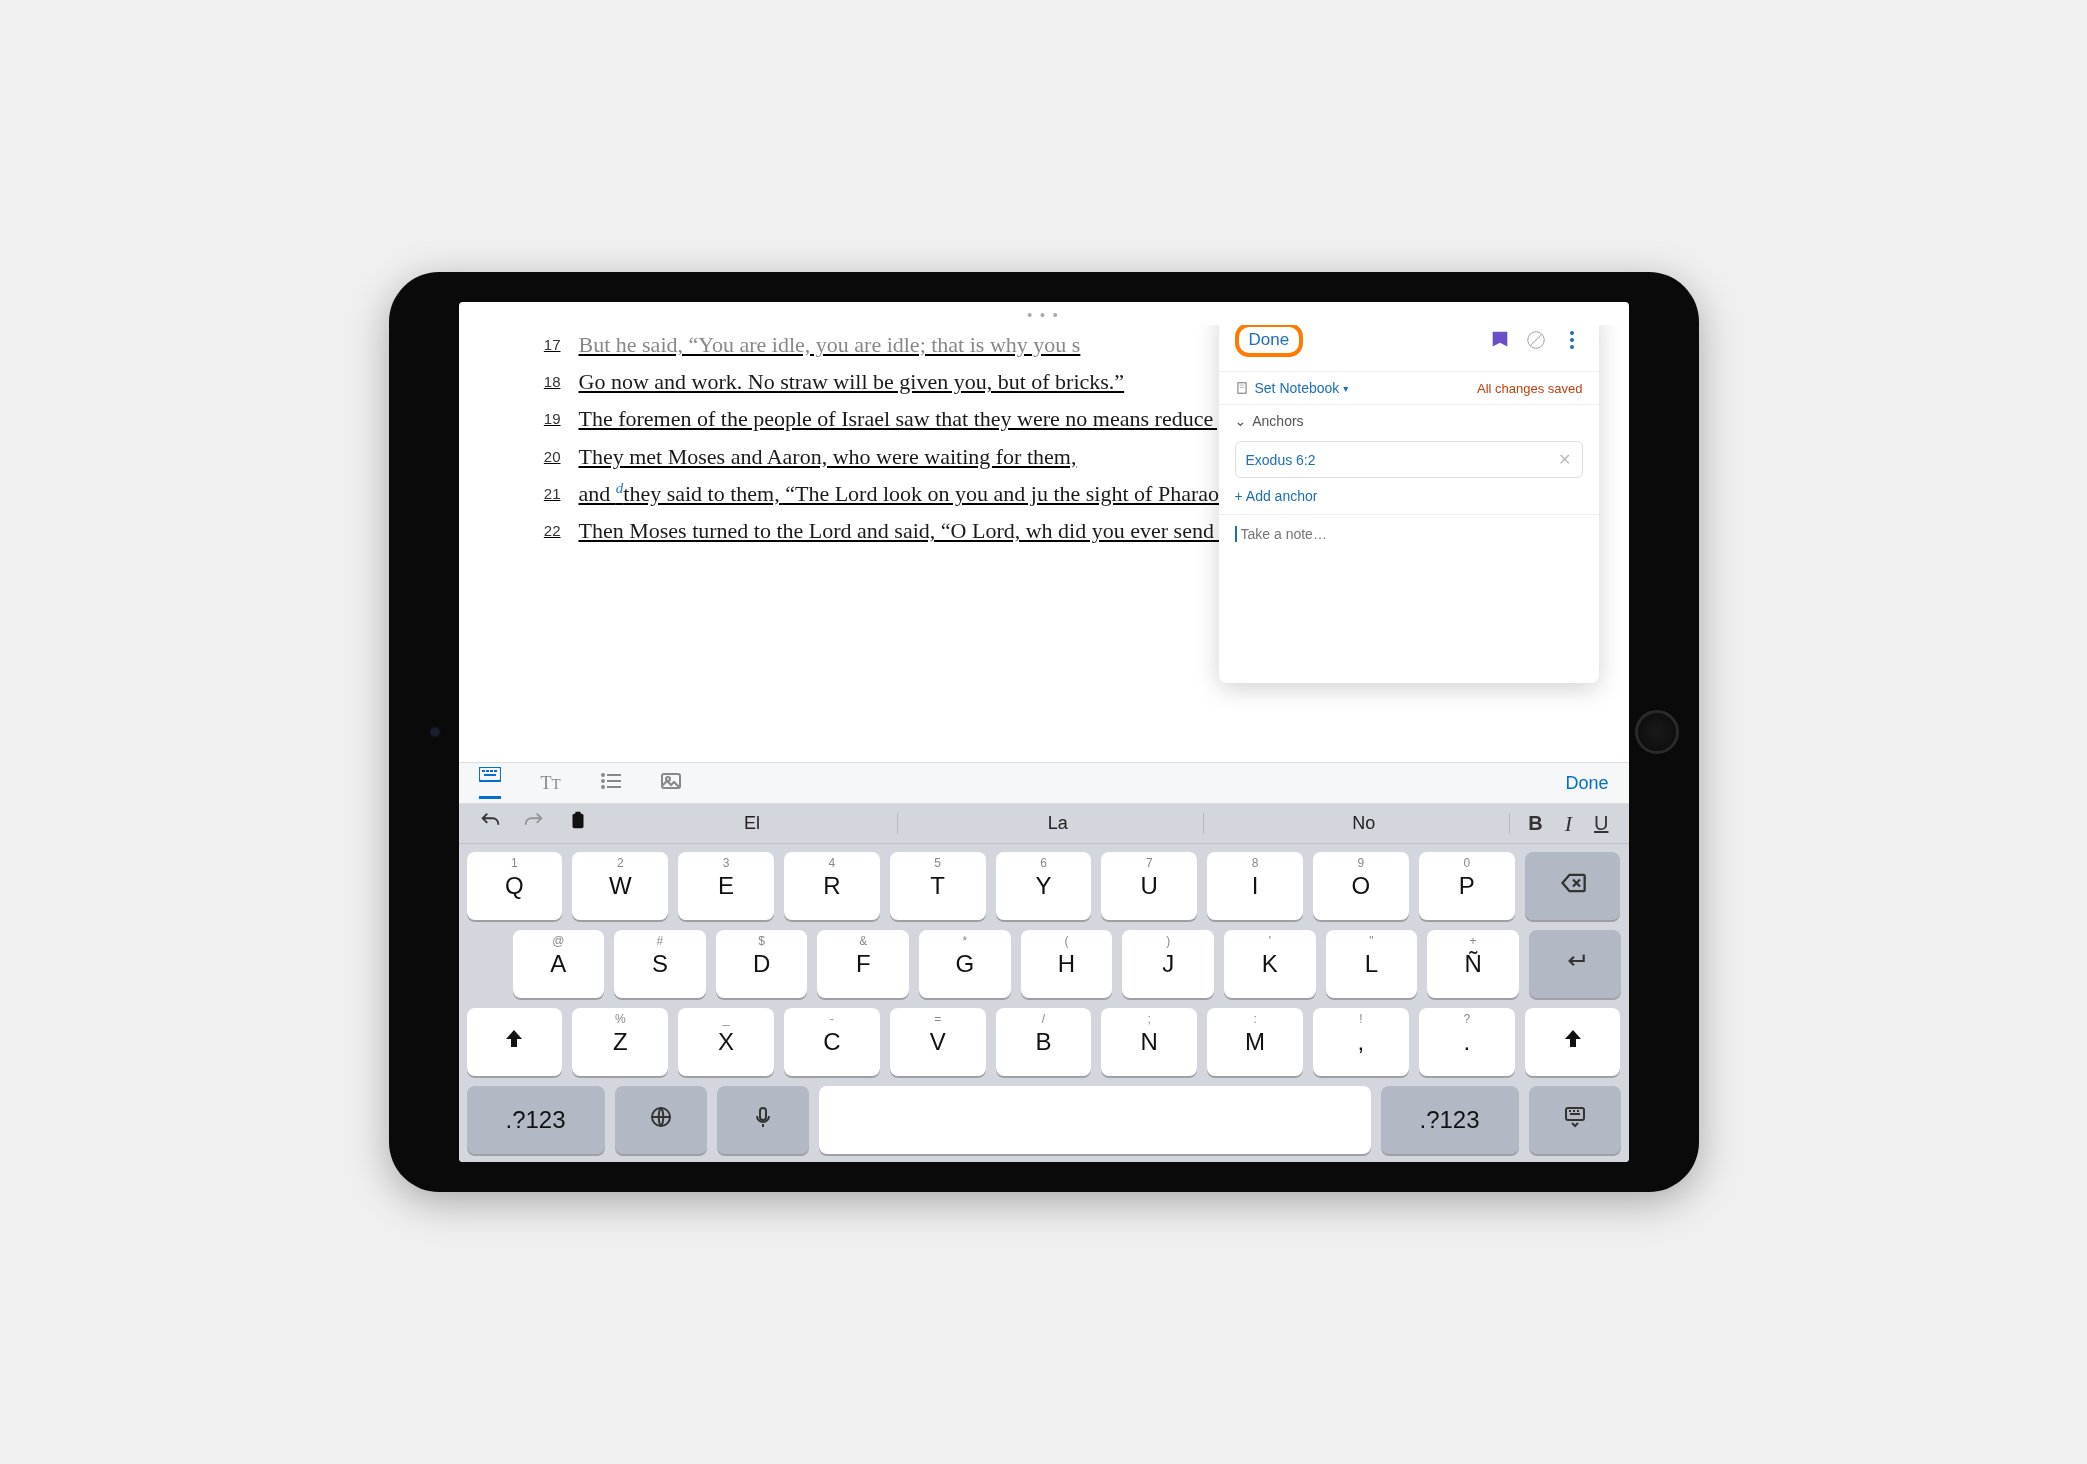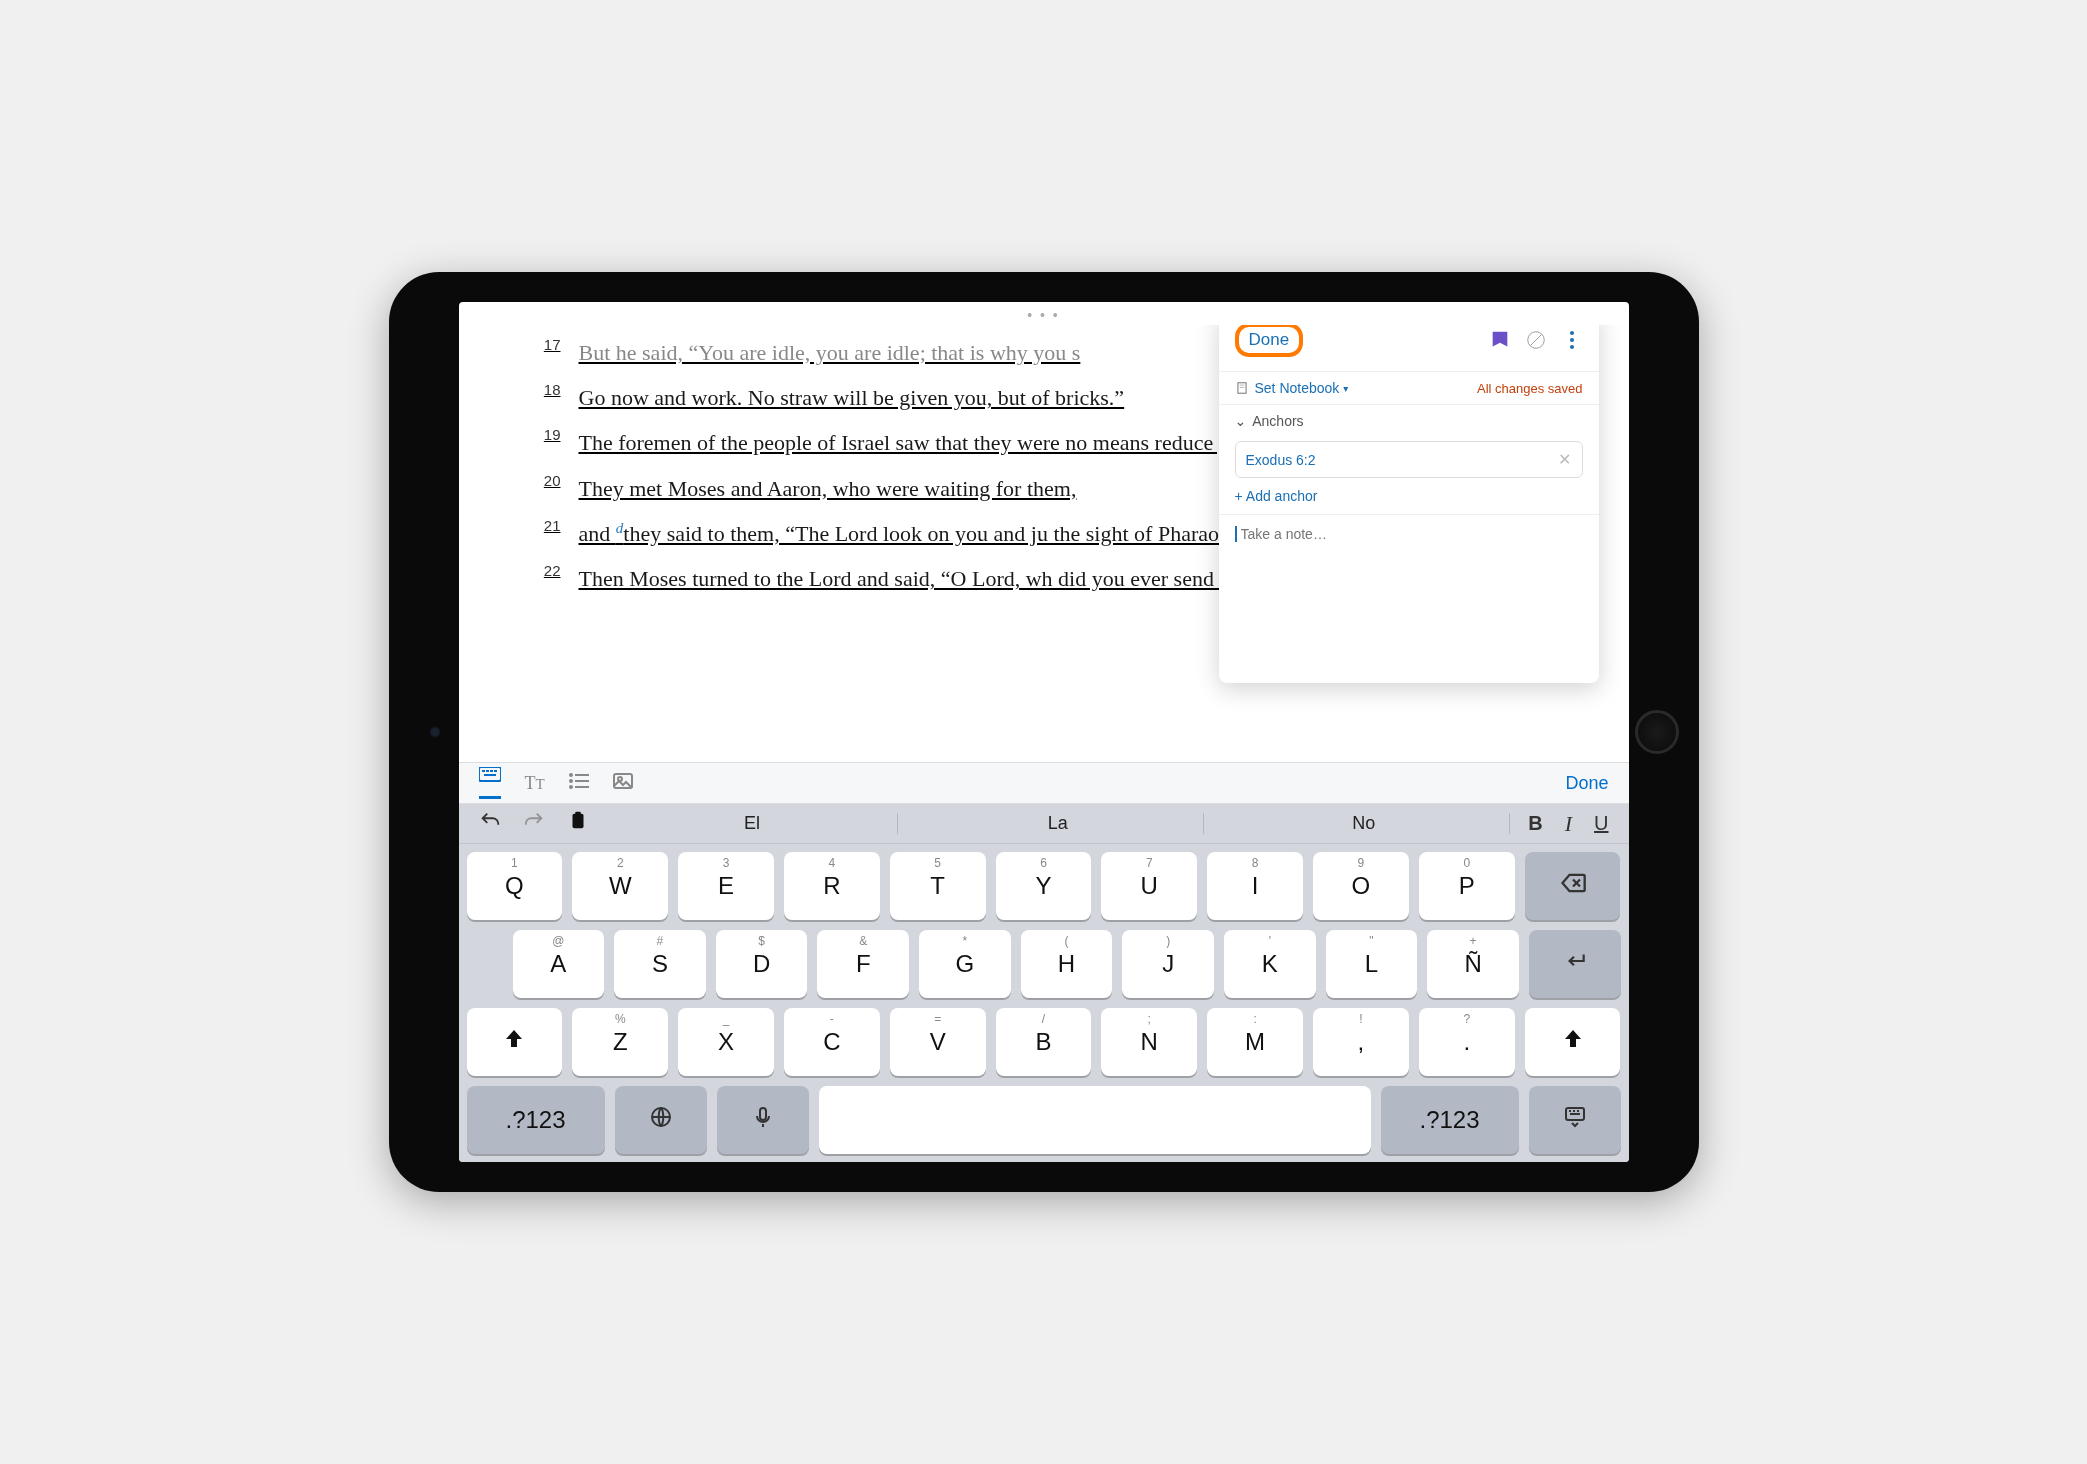--- a/index.html
+++ b/index.html
@@ -82,21 +82,21 @@
   .verse-num {
     width: 40px;
     text-align: right;
     font-size: 15px;
     padding-right: 18px;
     padding-top: 6px;
     font-family: -apple-system, sans-serif;
     color: #333;
     flex-shrink: 0;
   }
-  .verse-text { flex: 1; text-align: justify; margin-top: 8px; }
+  .verse-text { flex: 1; text-align: justify; }
   .verse-17 { color: #888; }
   .footnote-d { color: #2b7bb9; font-style: italic; font-size: 15px; vertical-align: super; }
 
   
   .note-panel {
     position: absolute;
     top: -16px;
     right: 30px;
     width: 380px;
     background: #fff;
@@ -163,21 +163,21 @@
 
   
   .kb-topbar {
     display:flex;
     align-items:center;
     background:#f6f7f8;
     border-top:1px solid #ddd;
     border-bottom:1px solid #ddd;
     height:42px;
     padding:0 20px;
-    gap:24px;
+    gap:40px;
   }
   .kb-topbar .tool{color:#888;font-size:18px;cursor:pointer;}
   .kb-topbar .tool.active{color:#056fcc;border-bottom:3px solid #056fcc;padding-bottom:8px;}
   .kb-done{margin-left:auto;color:#056fcc;font-size:18px;font-weight:500;cursor:pointer;}
 
   
   .kb-formatbar{
     display:flex;
     align-items:center;
     background:#d3d6dc;

